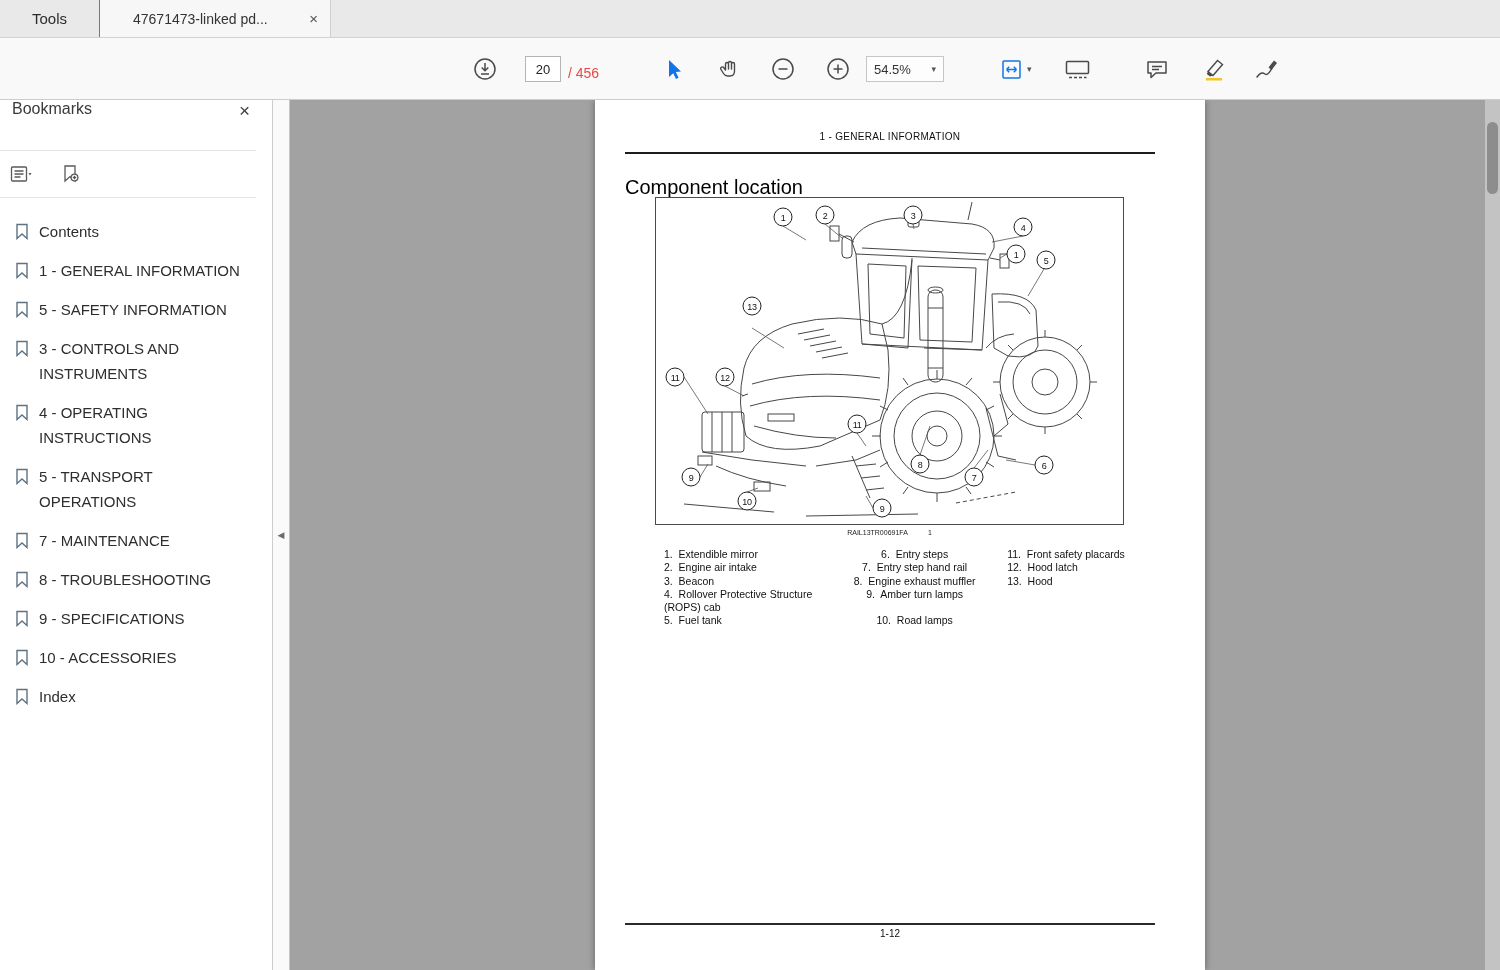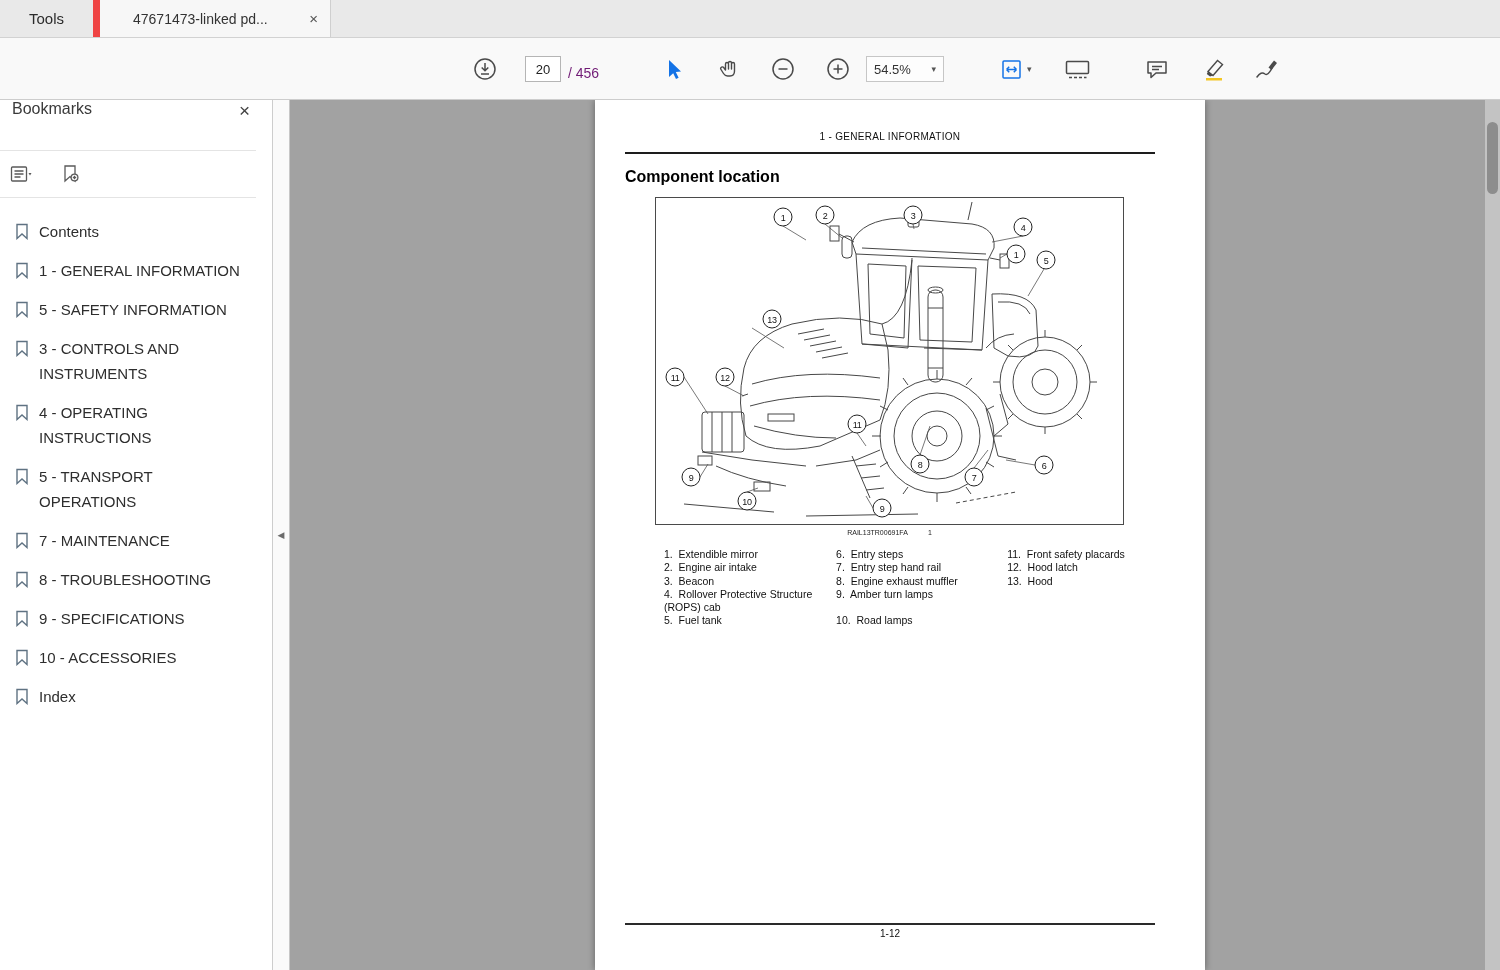--- a/index.html
+++ b/index.html
@@ -2,29 +2,29 @@
 <html><head>
 <meta charset="utf-8">
 <style>
   * { box-sizing: border-box; margin: 0; padding: 0; }
   html,body { width:1500px; height:970px; overflow:hidden; }
   body { font-family:"Liberation Sans", sans-serif; background:#fff; position:relative; }
   svg { display:block; }
 
   
   #tabbar { position:absolute; left:0; top:0; width:1500px; height:38px; background:#e9e9e9; border-bottom:1px solid #d2d2d2; display:flex; }
-  .tab-tools { width:100px; display:flex; align-items:center; justify-content:center; font-size:15px; color:#2b2b2b; border-right:7px solid #ef4444; cursor:default; }
+  .tab-tools { width:100px; display:flex; align-items:center; justify-content:center; font-size:15px; color:#2b2b2b; border-right:1px solid #ef4444; cursor:default; }
   .tab-doc { width:231px; background:#f7f7f7; display:flex; align-items:center; padding:0 12px 0 33px; font-size:14px; color:#333; border-right:1px solid #cfcfcf; }
   .tab-doc-label { flex:1; white-space:nowrap; overflow:hidden; }
   .tab-close { color:#555; font-size:15px; margin-left:10px; }
 
   
   #toolbar { position:absolute; left:0; top:38px; width:1500px; height:62px; background:#f9f9f9; border-bottom:1px solid #cdcdcd; }
   .ticon { position:absolute; top:0; height:62px; display:flex; align-items:center; cursor:pointer; }
-  .tlabel { position:absolute; top:0; height:70px; display:flex; align-items:center; font-size:14px; color:#701a75; }
+  .tlabel { position:absolute; top:0; height:70px; display:flex; align-items:center; font-size:14px; color:#ef4444; }
   #page-input { position:absolute; left:525px; top:18px; width:36px; height:26px; border:1px solid #b5b5b5; background:#fff; font-size:13px; text-align:center; color:#222; font-family:"Liberation Sans",sans-serif; }
   #zoom-box { position:absolute; left:866px; top:18px; width:78px; height:26px; border:1px solid #c6c6c6; background:#fdfdfd; display:flex; align-items:center; padding:0 7px; font-size:13px; color:#333; cursor:pointer; }
   #zoom-box .caret { margin-left:auto; font-size:9px; color:#555; }
   .caret-sm { font-size:9px; color:#555; margin-left:4px; }
 
   
   #sidebar { position:absolute; left:0; top:100px; width:273px; height:870px; background:#fff; border-right:1px solid #cdcdcd; }
   .sb-header { height:50px; display:flex; align-items:flex-start; padding:0 22px 0 12px; }
   .sb-title { font-size:16px; color:#3a3a3a; flex:1; }
   .sb-close { font-size:19px; color:#444; cursor:pointer; }
@@ -41,28 +41,28 @@
 
   
   #main { position:absolute; left:290px; top:100px; width:1210px; height:870px; background:#a2a2a2; overflow:hidden; }
   #vscroll { position:absolute; right:0; top:0; width:15px; height:870px; background:#c3c3c3; }
   #vscroll .thumb { position:absolute; left:2px; top:22px; width:11px; height:72px; background:#8d8d8d; border-radius:6px; }
 
   
   #page { position:absolute; left:305px; top:0; width:610px; height:870px; background:#fff; box-shadow:0 0 7px rgba(0,0,0,.4); }
   .doc-header { position:absolute; top:31px; left:30px; width:530px; text-align:center; font-size:10px; color:#101010; letter-spacing:.3px; }
   .header-rule { position:absolute; top:52px; left:30px; width:530px; height:2px; background:#1d1d1d; }
-  .section-title { position:absolute; top:68px; left:30px; font-size:16px; color:#000;font-weight:bold; }
+  .section-title { position:absolute; top:76px; left:30px; font-size:20px; color:#000; }
   .figure { position:absolute; top:97px; left:60px; width:469px; height:328px; border:1px solid #4a4a4a; background:#fff; }
   .figure svg.art { position:absolute; left:0; top:0; }
   .callout { position:absolute; width:19px; height:19px; border:1px solid #222; border-radius:50%; background:#fff; color:#111; font-size:9px; letter-spacing:-.3px; display:flex; align-items:center; justify-content:center; transform:translate(-50%,-50%); }
   .figure-caption { position:absolute; top:429px; left:60px; width:469px; display:flex; justify-content:center; gap:20px; font-size:7px; color:#222; }
   .legend { position:absolute; top:448px; left:32px; width:530px; display:flex; }
   .legend-col1 { width:178px;margin-left:37px; }
-  .legend-col2 { width:177px; }
+  .legend-col2 { width:177px;text-align:center; }
   .legend-col3 { width:155px; }
   .legend-item { font-size:10.5px; line-height:13.3px; min-height:13.3px; color:#101010; white-space:pre-wrap; padding-right:14px; }
   .footer-rule { position:absolute; top:823px; left:30px; width:530px; height:1.5px; background:#2a2a2a; }
   .page-footer { position:absolute; top:828px; left:30px; width:530px; text-align:center; font-size:10px; color:#101010; }
 </style>
 </head>
 <body>
 
 <div id="tabbar">
   <div class="tab-tools">
@@ -395,21 +395,21 @@
           </div>
 
           <div class="callout" style="left: 360px; top: 56px;">
             <span>1</span>
           </div>
 
           <div class="callout" style="left: 390px; top: 62px;">
             <span>5</span>
           </div>
 
-          <div class="callout" style="left: 96px; top: 121px; margin-left: 20px;">
+          <div class="callout" style="left: 96px; top: 108px;">
             <span>13</span>
           </div>
 
           <div class="callout" style="left: 19px; top: 179px;">
             <span>11</span>
           </div>
 
           <div class="callout" style="left: 69px; top: 179px;">
             <span>12</span>
           </div>

